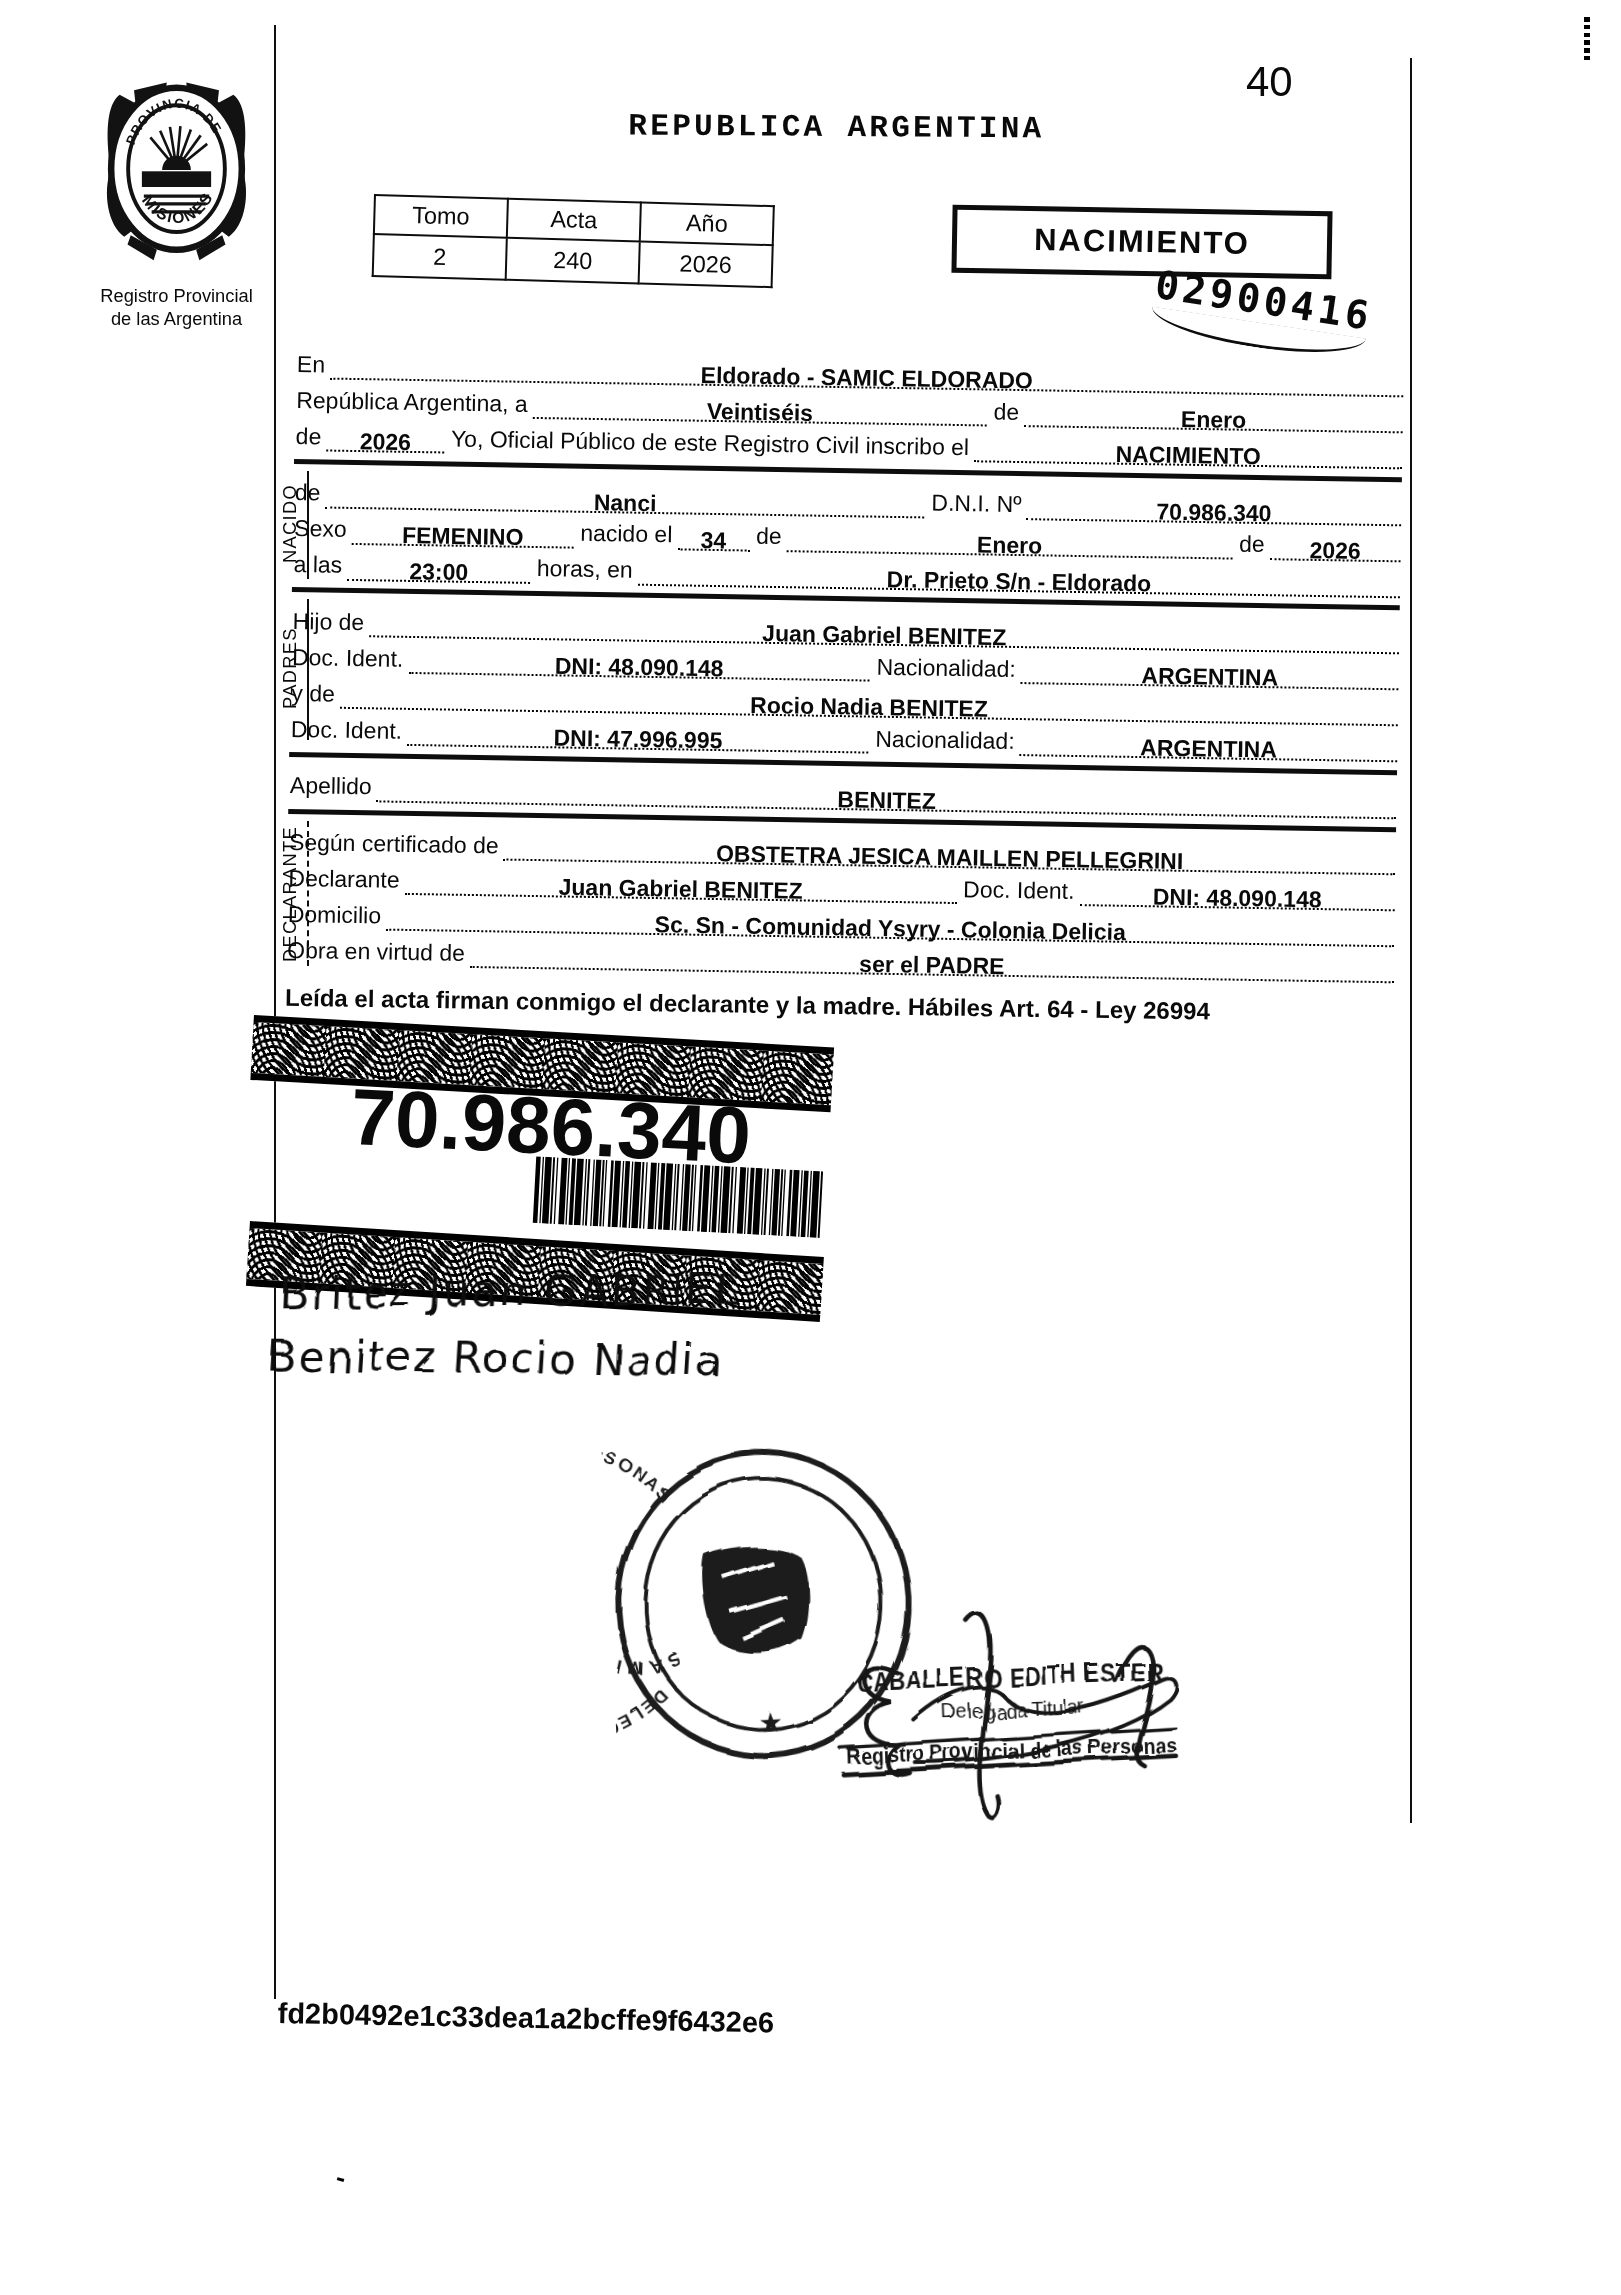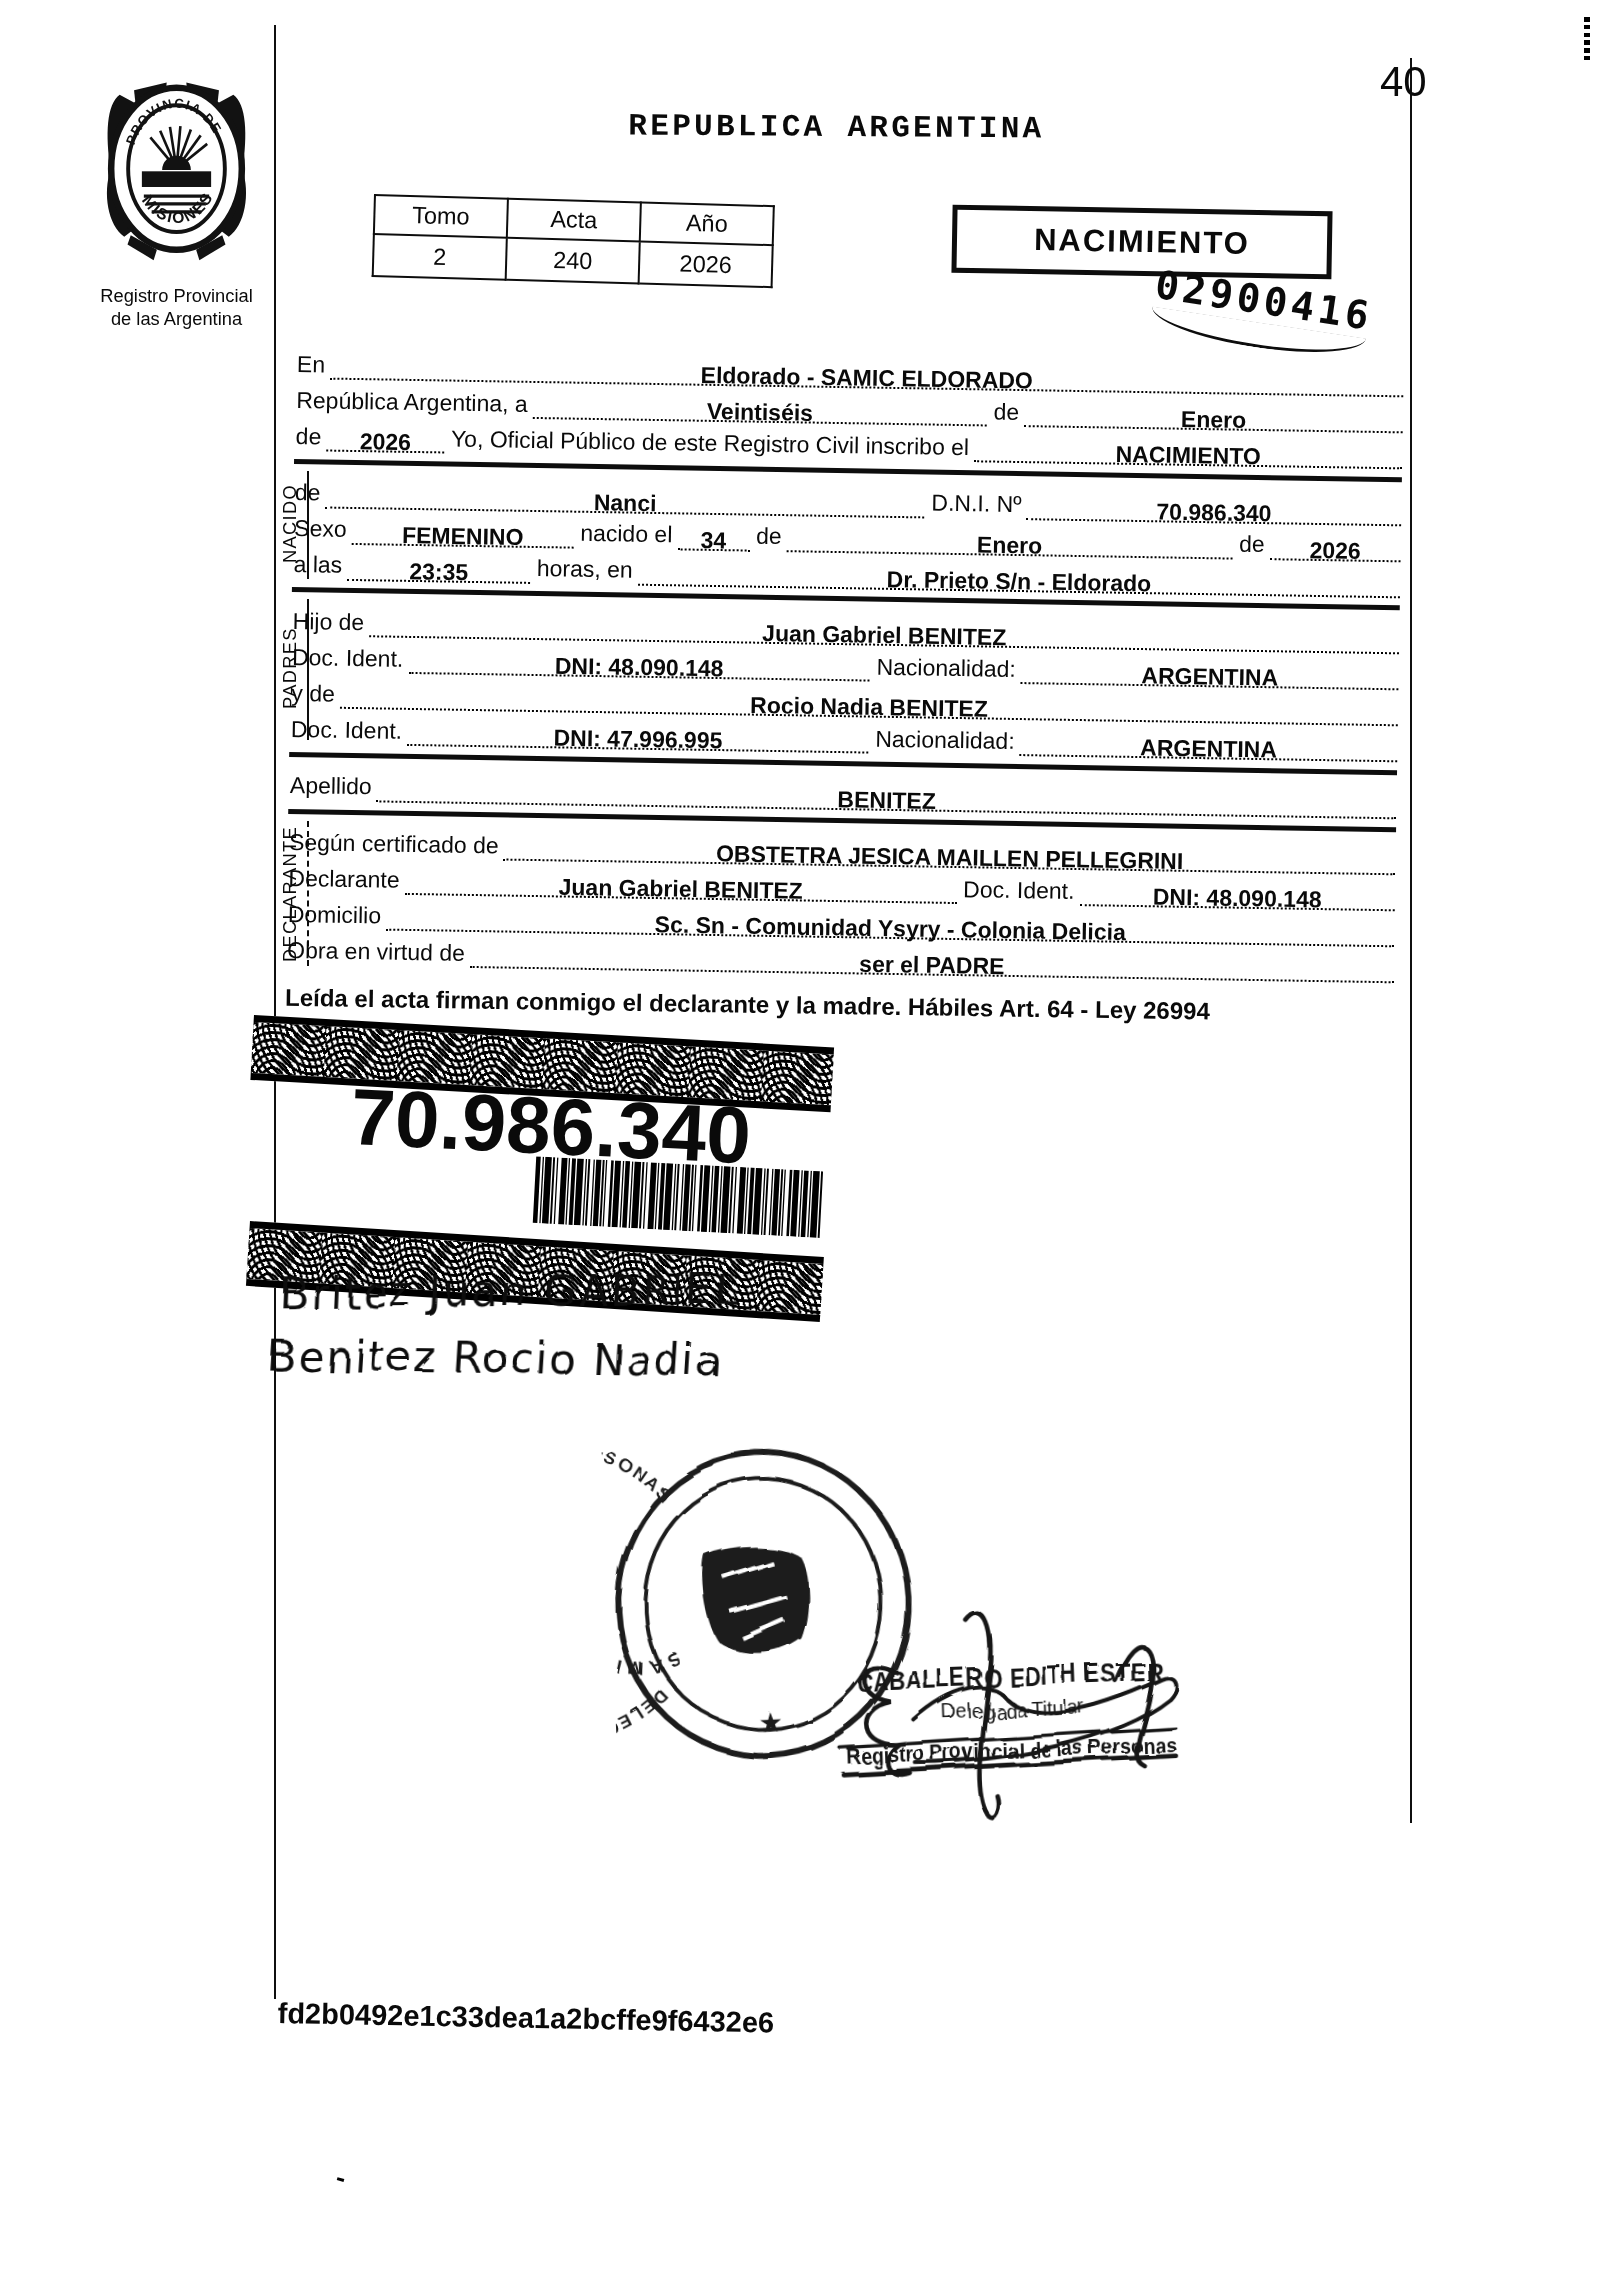--- a/index.html
+++ b/index.html
@@ -11,21 +11,21 @@
   .vline{position:absolute;width:2px;background:#0f0f0f;}
   .edge-marks{position:absolute;width:5.9px;background:repeating-linear-gradient(#000 0 4.6px,transparent 4.6px 7.8px);}
   
   .logo-block{position:absolute;left:85px;top:72px;width:183px;text-align:center;}
   .logo-caption{font-size:18.3px;line-height:1.25;margin-top:15px;color:#0a0a0a;}
   .doc-title{
     position:absolute;left:536px;top:110px;width:601px;text-align:center;
     font-family:"Liberation Mono",monospace;font-weight:bold;font-size:31px;
     letter-spacing:3.3px;transform:rotate(0.4deg);
   }
-  .page-num{position:absolute;left:1380px;top:58px;font-size:42px;}
+  .page-num{position:absolute;left:1246px;top:58px;font-size:42px;}
   
   .rec-table{position:absolute;left:374px;top:194px;transform:rotate(1.6deg);transform-origin:left top;
     border-collapse:collapse;font-size:23.5px;}
   .rec-table th,.rec-table td{border:2.6px solid #0d0d0d;text-align:center;font-weight:400;}
   .rec-table th{width:129px;height:35px;}
   .rec-table td{height:38px;}
   
   .act-box{position:absolute;left:952px;top:208px;width:370px;height:58px;border:5.9px solid #0d0d0d;
     transform:rotate(1.0deg);display:flex;align-items:center;justify-content:center;
     font-size:31px;font-weight:bold;letter-spacing:2px;}
@@ -191,21 +191,21 @@
       <span class="lbl after">nacido el</span>
       <span class="fill f-110"><span class="val">34</span></span>
       <span class="lbl after">de</span>
       <span class="fill"><span class="val">Enero</span></span>
       <span class="lbl after">de</span>
       <span class="fill f-200"><span class="val">2026</span></span>
     </div>
 
     <div class="row">
       <span class="lbl">a las</span>
-      <span class="fill f-280"><span class="val">23:35</span></span>
+      <span class="fill f-280"><span class="val">23:00</span></span>
       <span class="lbl after">horas, en</span>
       <span class="fill"><span class="val">Dr. Prieto S/n - Eldorado</span></span>
     </div>
 
     <div class="rule"></div>
 
     <div class="row">
       <span class="lbl">Hijo de</span>
       <span class="fill"><span class="val">Juan Gabriel BENITEZ</span></span>
     </div>

